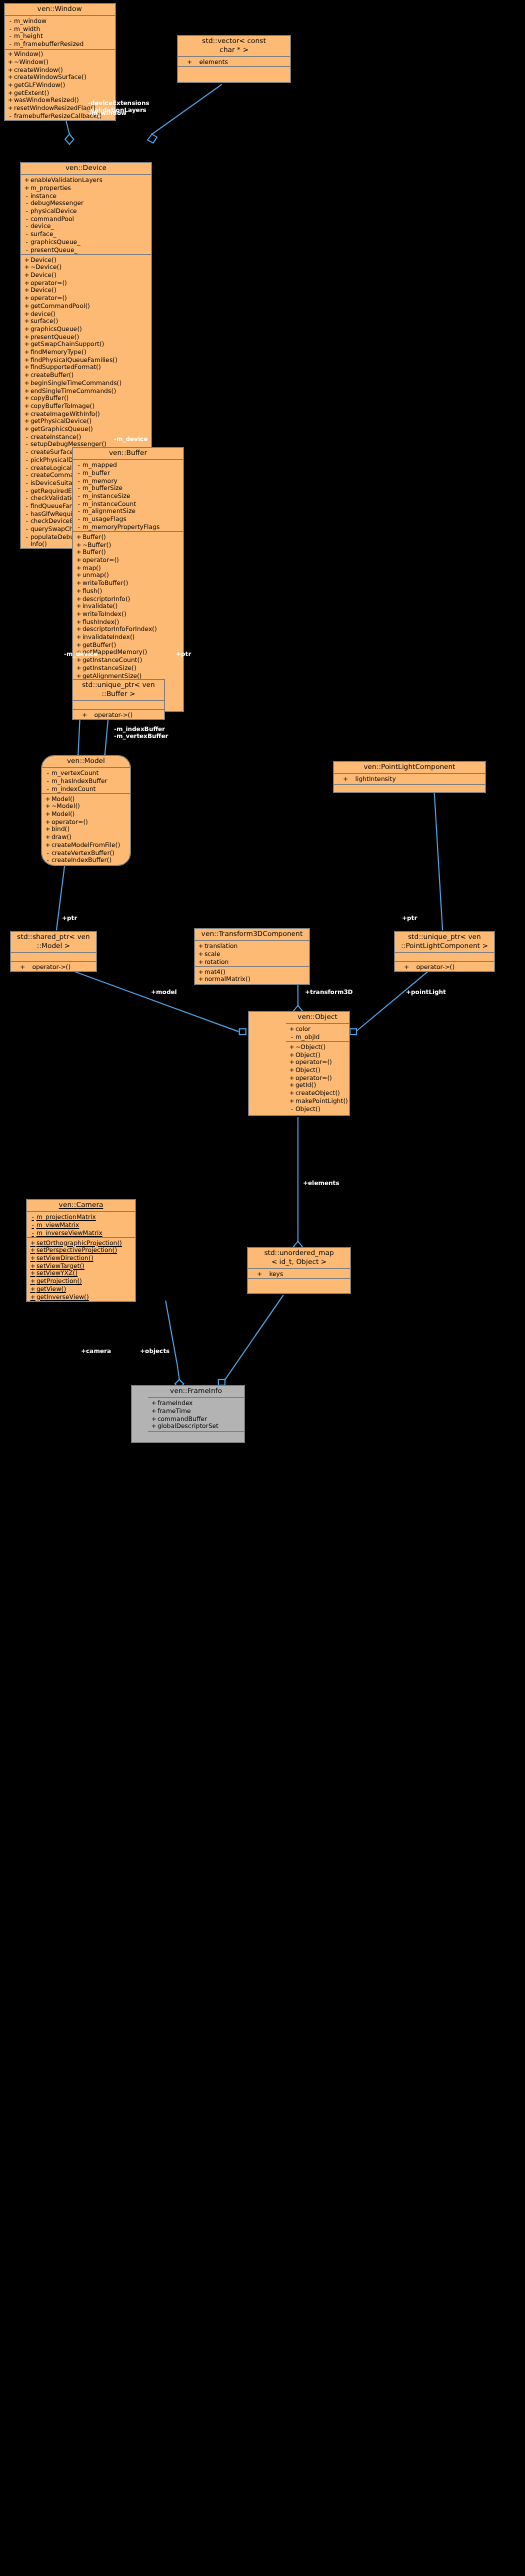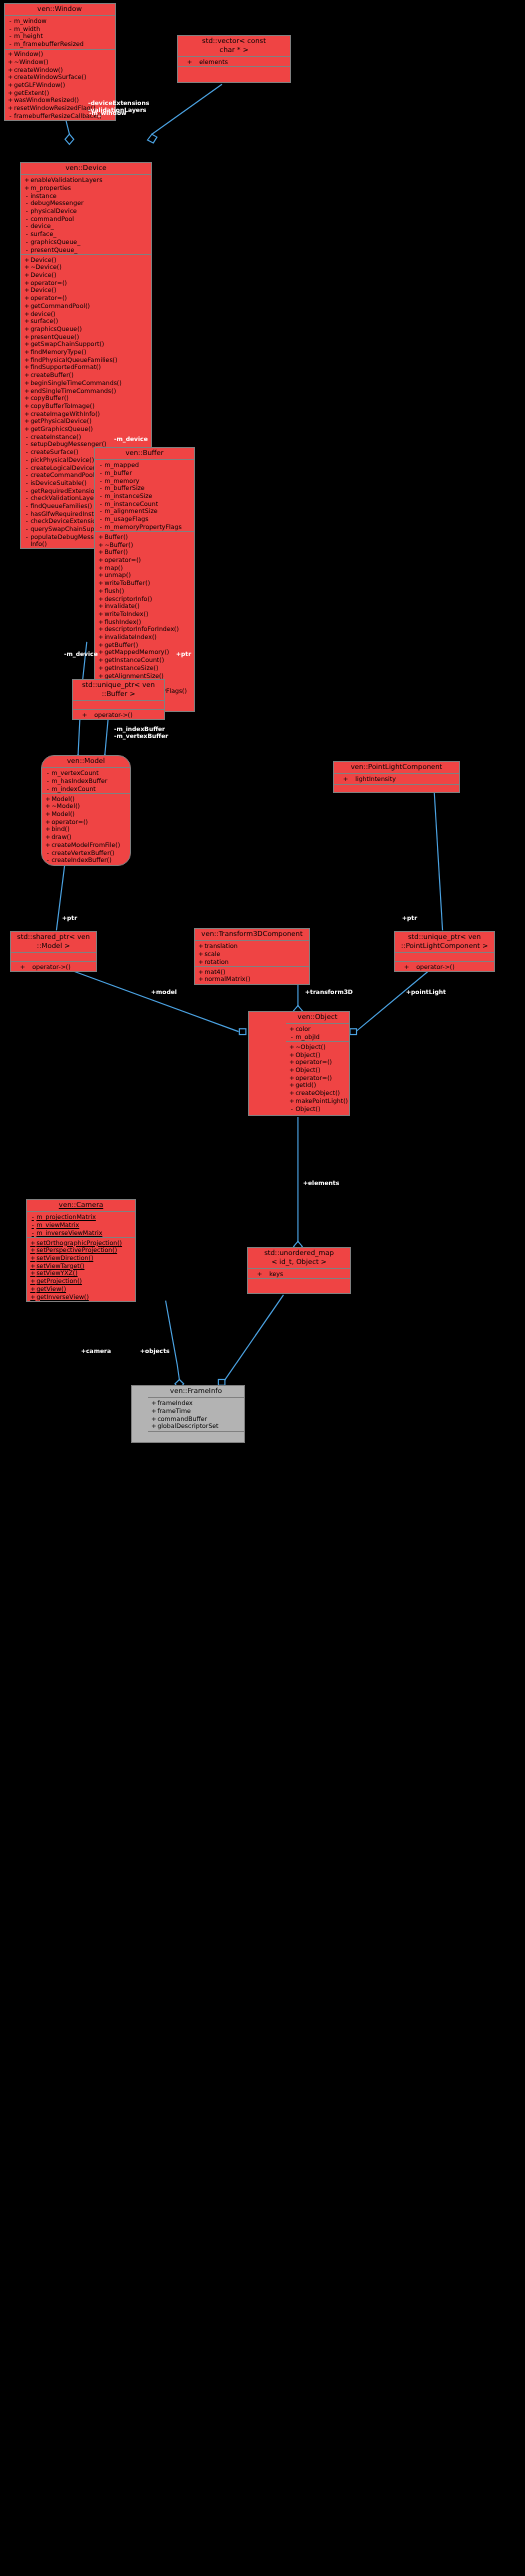--- a/index.html
+++ b/index.html
@@ -4,21 +4,21 @@
 <style>
   html,body{margin:0;padding:0;background:#000;}
   body{
     width:525px;height:2576px;position:relative;overflow:hidden;
     font-family:"DejaVu Sans","Liberation Sans",sans-serif;
   }
   #canvas{position:absolute;left:0;top:0;width:525px;height:2576px;}
   svg.edges{position:absolute;left:0;top:0;width:525px;height:2576px;pointer-events:none;}
 
   .node{
-    position:absolute;background:#ef4444;border:0.7px solid #808080;
+    position:absolute;background:#fdba74;border:0.7px solid #808080;
     box-sizing:border-box;color:#000;
   }
   .node.gray{background:#b3b3b3;}
   .title{
     text-align:center;font-size:6.9px;line-height:8.7px;padding:1.4px 2.9px;
     border-bottom:0.7px solid #808080;white-space:pre-line;
   }
   .section{border-bottom:0.7px solid #808080;padding:0.7px 0;}
   .section:last-child{border-bottom:none;}
   .section.empty{height:6.5px;}
@@ -346,21 +346,21 @@
             <span class="vis">-</span>
             <span class="nm">querySwapChainSupport()</span>
           </div>
           <div class="row wrap">
             <span class="vis">-</span>
             <span class="nm">populateDebugMessengerCreate
 Info()</span>
           </div>
         </div>
       </div>
-      <div class="node" style="left: 94px; top: 447px; width: 101px; min-height: 194px;">
+      <div class="node" style="left: 72px; top: 447px; width: 112px; min-height: 194px;">
         <div class="title">ven::Buffer</div>
         <div class="section">
           <div class="row">
             <span class="vis">-</span>
             <span class="nm">m_mapped</span>
           </div>
           <div class="row">
             <span class="vis">-</span>
             <span class="nm">m_buffer</span>
           </div>
@@ -547,21 +547,21 @@
           <div class="row">
             <span class="vis">-</span>
             <span class="nm">createVertexBuffer()</span>
           </div>
           <div class="row">
             <span class="vis">-</span>
             <span class="nm">createIndexBuffer()</span>
           </div>
         </div>
       </div>
-      <div class="node" style="left: 333px; top: 761px; width: 127px; min-height: 24px;">
+      <div class="node" style="left: 333px; top: 761px; width: 153px; min-height: 24px;">
         <div class="title">ven::PointLightComponent</div>
         <div class="section">
           <div class="row center">
             <span class="vis">+</span>
             <span class="nm">lightIntensity</span>
           </div>
         </div>
         <div class="section empty"></div>
       </div>
       <div class="node" style="left: 10px; top: 931px; width: 87px; min-height: 35px;">

